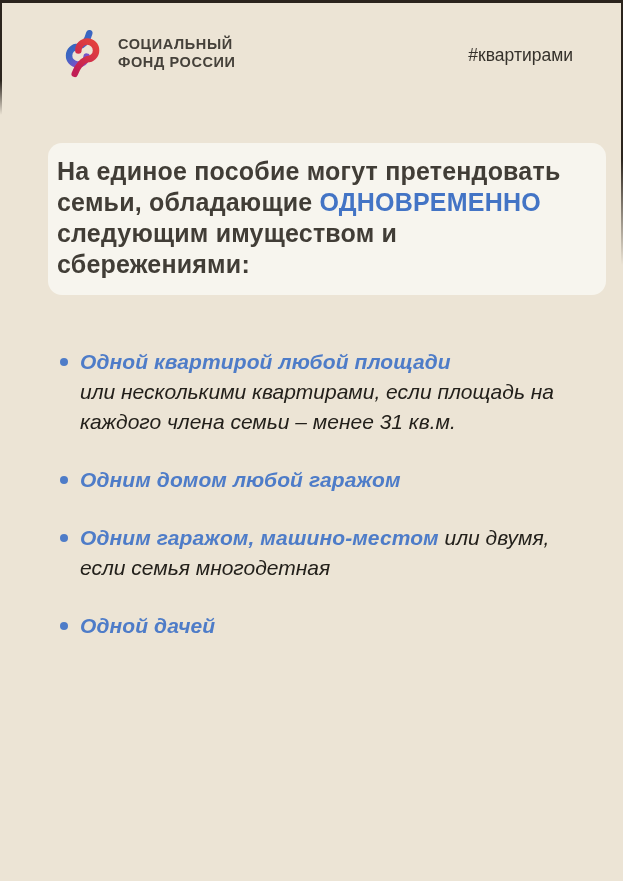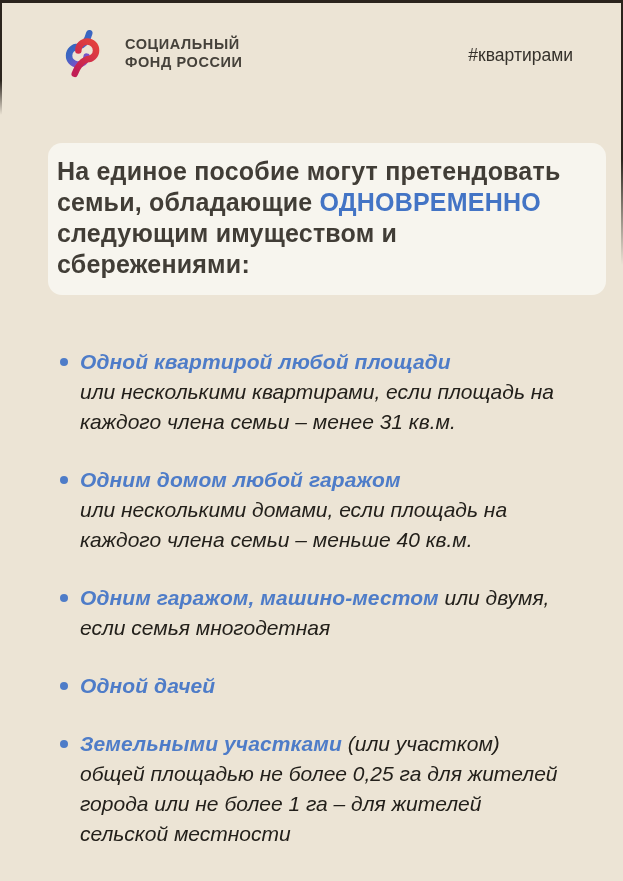--- a/index.html
+++ b/index.html
@@ -21,21 +21,21 @@
                 background:linear-gradient(#2b241d 70%, rgba(43,36,29,0)); }
   .edge-right { position:absolute; top:0; right:0; width:2px; height:265px;
                 background:linear-gradient(#2b241d 60%, rgba(43,36,29,0)); }
 
   .header {
     display: flex;
     align-items: center;
     justify-content: space-between;
     padding: 27px 50px 0 56px;
   }
-  .logo { display: flex; align-items: center; gap: 17px; }
+  .logo { display: flex; align-items: center; gap: 10px; }
   .logo-mark { width: 52px; height: 52px; flex: 0 0 auto; }
   .logo-text {
     font-size: 14.5px;
     line-height: 1.25;
     font-weight: 700;
     letter-spacing: 0.6px;
     color: #45413A;
     text-transform: uppercase;
   }
   .hashtag {
@@ -130,30 +130,24 @@
 
   <ul class="cond-list">
     <li>
       <span class="dot"></span>
       <span class="lead">Одной квартирой любой площади</span><br>
       <span class="rest">или несколькими квартирами, если площадь на каждого члена семьи – менее 31 кв.м.</span>
     </li>
     <li>
       <span class="dot"></span>
       <span class="lead">Одним домом любой гаражом</span><br>
-      <span class="rest">или несколькими домами, если площадь на каждого члена семьи – меньше 40 кв.м.</span>
     </li>
     <li>
       <span class="dot"></span>
       <span class="lead">Одним гаражом, машино-местом</span>
       <span class="rest">или двумя, если семья многодетная</span>
     </li>
     <li>
       <span class="dot"></span>
       <span class="lead">Одной дачей</span>
     </li>
-    <li>
-      <span class="dot"></span>
-      <span class="lead">Земельными участками</span>
-      <span class="rest">(или участком) общей площадью не более 0,25 га для жителей города или не более 1 га – для жителей сельской местности</span>
-    </li>
   </ul>
 </div>
 
 </body></html>

